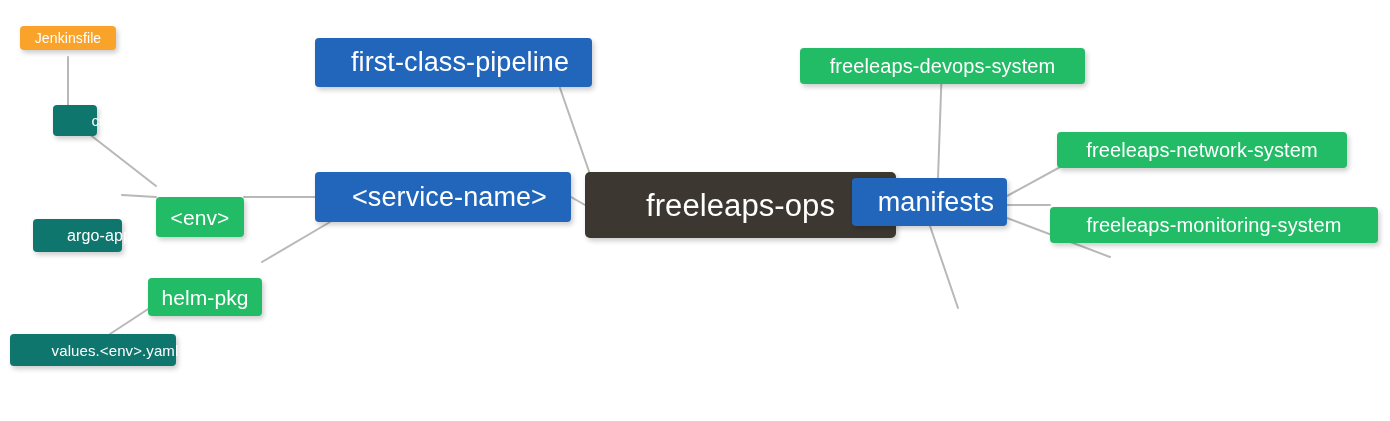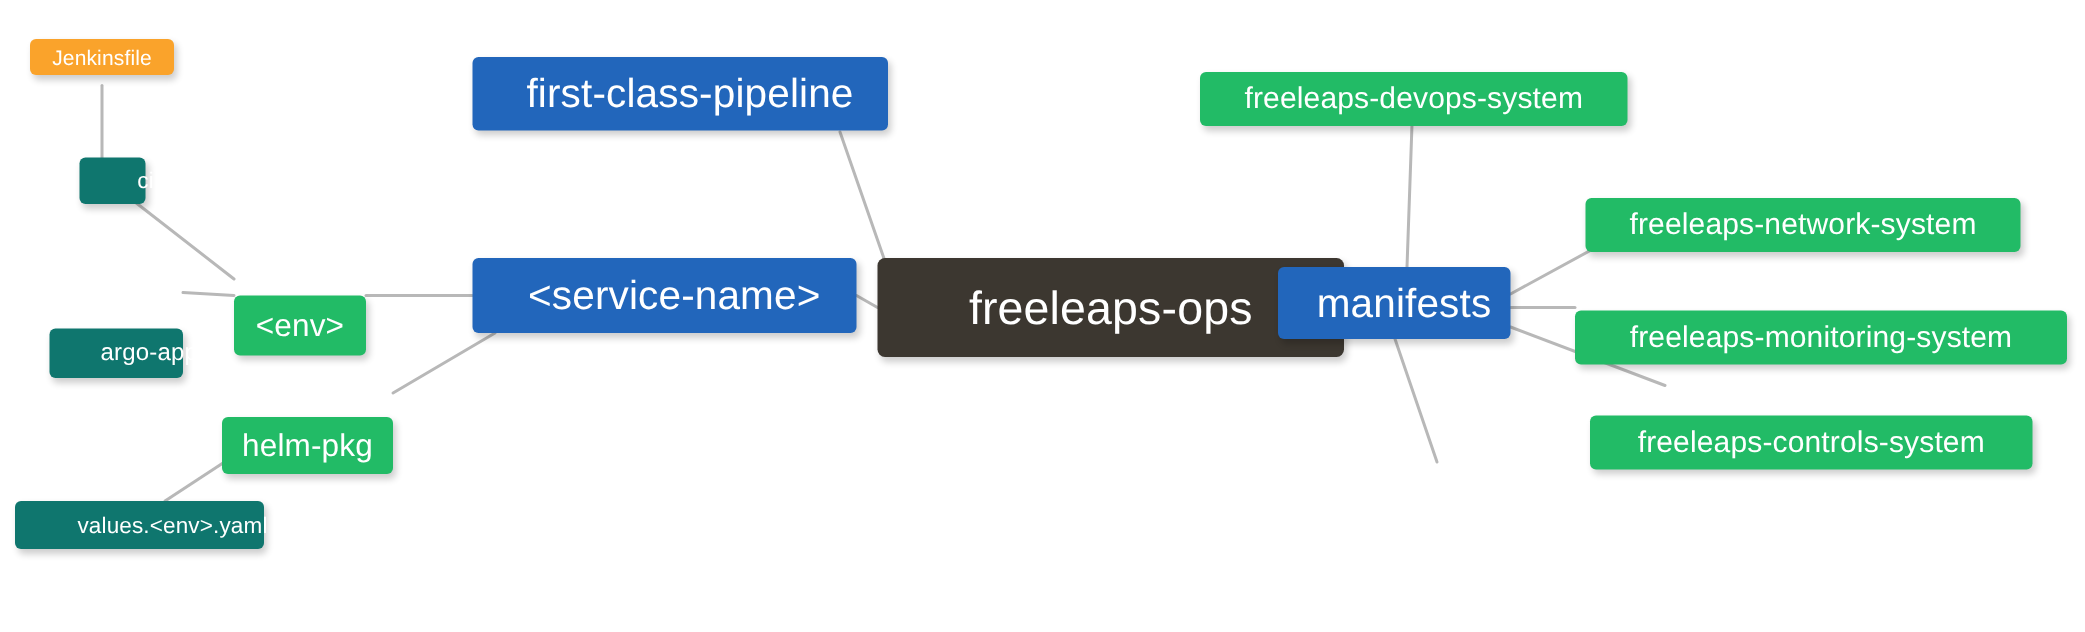--- a/index.html
+++ b/index.html
@@ -86,14 +86,13 @@
     <div class="node n-blue" style="left: 852px; top: 178px; width: 155px; height: 48px; font-size: 27px;">manifests</div>
     <div class="node n-green" style="left: 156px; top: 177px; width: 88px; height: 40px; font-size: 21px;">&lt;env&gt;</div>
     <div class="node n-green" style="left: 148px; top: 258px; width: 114px; height: 38px; font-size: 21px;">helm-pkg</div>
     <div class="node n-red" style="left: 53px; top: 105px; width: 31px; height: 31px; font-size: 15px;">ci</div>
     <div class="node n-orange" style="left: 20px; top: 26px; width: 96px; height: 24px; font-size: 14px;">Jenkinsfile</div>
     <div class="node n-red" style="left: 33px; top: 178px; width: 89px; height: 33px; font-size: 16px; margin-top: 41px;">argo-app</div>
     <div class="node n-red" style="left: 10px; top: 334px; width: 166px; height: 32px; font-size: 15px;">values.&lt;env&gt;.yaml</div>
     <div class="node n-green" style="left: 800px; top: 28px; width: 285px; height: 36px; font-size: 20px;">freeleaps-devops-system</div>
     <div class="node n-green" style="left: 1057px; top: 112px; width: 290px; height: 36px; font-size: 20px;">freeleaps-network-system</div>
     <div class="node n-green" style="left: 1050px; top: 187px; width: 328px; height: 36px; font-size: 20px;">freeleaps-monitoring-system</div>
-    <div class="node n-green" style="left: 1060px; top: 257px; width: 295px; height: 36px; font-size: 20px;">freeleaps-controls-system</div>
   </div>
 
 </body></html>

